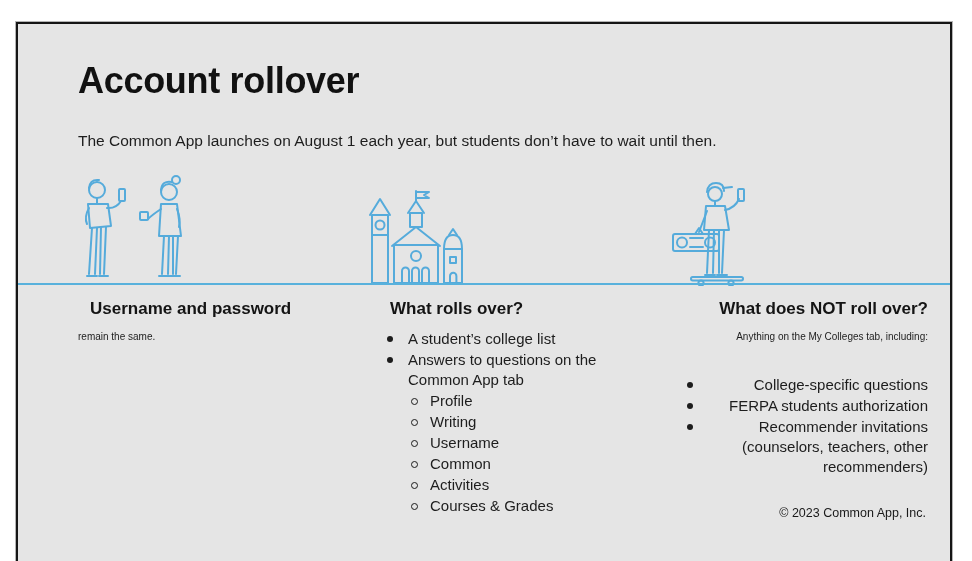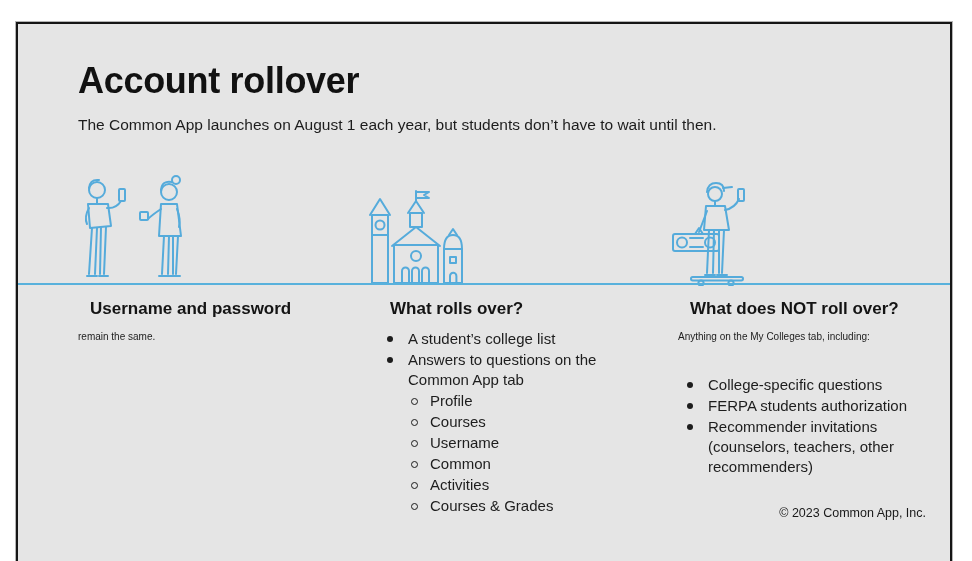--- a/index.html
+++ b/index.html
@@ -12,39 +12,39 @@
     position:absolute;left:16px;top:22px;width:936px;height:556px;
     background:#e5e5e5;border:2px solid #151515;outline:1px solid #b4b4b4;
     box-sizing:border-box;
   }
   .title{
     position:absolute;left:60px;top:36px;margin:0;
     font-size:36px;font-weight:700;line-height:1.15;color:#111111;
     letter-spacing:-0.3px;
   }
   .subtitle{
-    position:absolute;left:60px;top:91px;margin:0;
+    position:absolute;left:60px;top:107px;margin:0;
     font-size:15.5px;line-height:20px;color:#1d1d1d;
   }
   .illu{position:absolute;}
   .illu svg{display:block;}
   .illu path,.illu circle,.illu rect,.illu line,.illu polyline{
     fill:none;stroke:#55abdb;stroke-width:2;stroke-linecap:round;stroke-linejoin:round;
   }
   .illu-people{left:48px;top:150px;}
   .illu-building{left:348px;top:165px;}
   .illu-skater{left:645px;top:156px;}
   .ground-line{
     position:absolute;left:0;top:259px;width:932px;height:2px;
     background:#58b1dc;
   }
   .col{position:absolute;top:274px;}
   .col-1{left:60px;width:280px;}
   .col-2{left:360px;width:225px;}
-  .col-3{left:660px;width:250px;}
+  .col-3{left:660px;width:250px;text-align:right;}
   .col h2{
     margin:0 0 8px 12px;font-size:17px;font-weight:700;line-height:21px;color:#141414;
   }
   .col p{margin:0;font-size:10px;line-height:20px;color:#1d1d1d;}
   .col ul{list-style:none;margin:10px 0 0 0;padding:0;}
   .col ul li{
     position:relative;padding-left:30px;margin:0 0 1px 0;
     font-size:15px;line-height:20px;color:#1d1d1d;
   }
   .col ul.bullets li::before{
@@ -159,21 +159,21 @@
   </div>
 
   <div class="col col-2">
     <h2>What rolls over?</h2>
     <ul class="bullets">
         <li>A student’s college list</li>
         <li>Answers to questions on the Common App tab</li>
       </ul>
     <ul class="subbullets">
         <li>Profile</li>
-        <li>Courses</li>
+        <li>Writing</li>
         <li>Username</li>
         <li>Common</li>
         <li>Activities</li>
         <li>Courses &amp; Grades</li>
       </ul>
   </div>
 
   <div class="col col-3">
     <h2>What does NOT roll over?</h2>
     <p class="intro">Anything on the My Colleges tab, including:</p>

